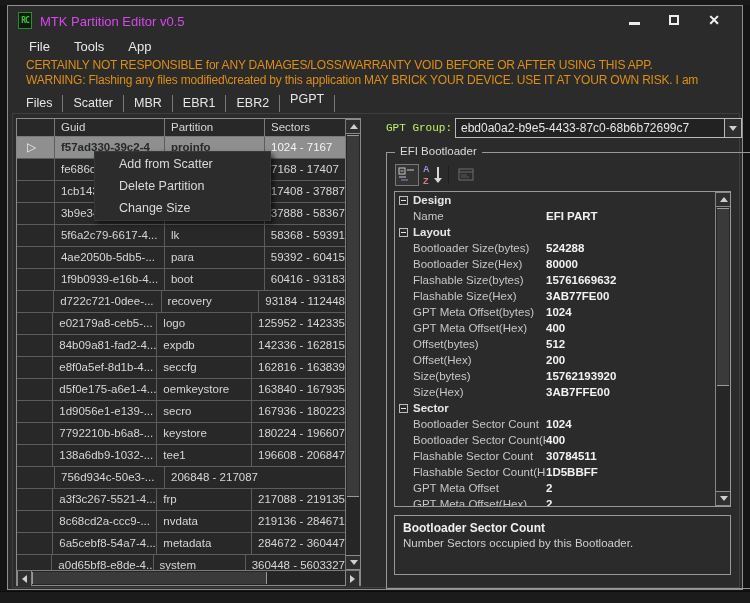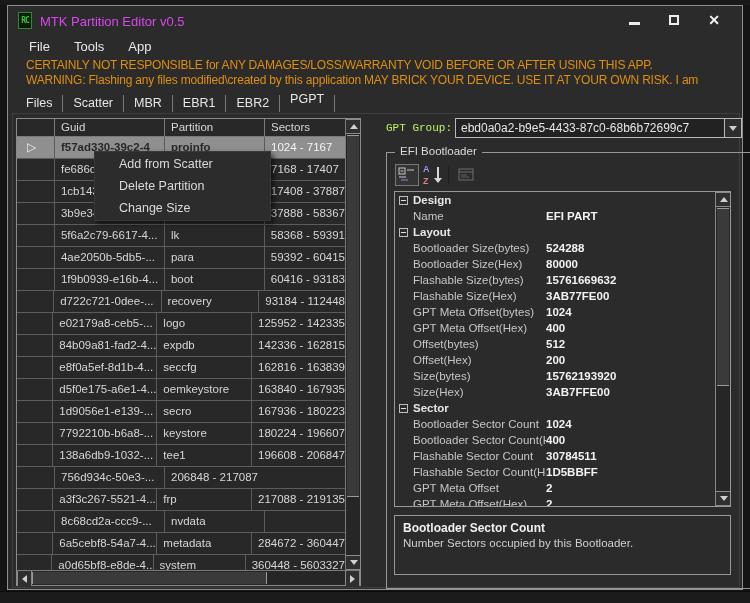--- a/index.html
+++ b/index.html
@@ -323,20 +323,21 @@
             <div class="trow">
               <div class="c rowhdr"></div>
               <div class="c guid">a3f3c267-5521-4...</div>
               <div class="c part">frp</div>
               <div class="c sect">217088 - 219135</div>
             </div>
             <div class="trow">
               <div class="c rowhdr"></div>
               <div class="c guid">8c68cd2a-ccc9-...</div>
               <div class="c part">nvdata</div>
+              <div class="c sect">219136 - 284671</div>
             </div>
             <div class="trow">
               <div class="c rowhdr"></div>
               <div class="c guid">6a5cebf8-54a7-4...</div>
               <div class="c part">metadata</div>
               <div class="c sect">284672 - 360447</div>
             </div>
             <div class="trow">
               <div class="c rowhdr"></div>
               <div class="c guid">a0d65bf8-e8de-4...</div>

